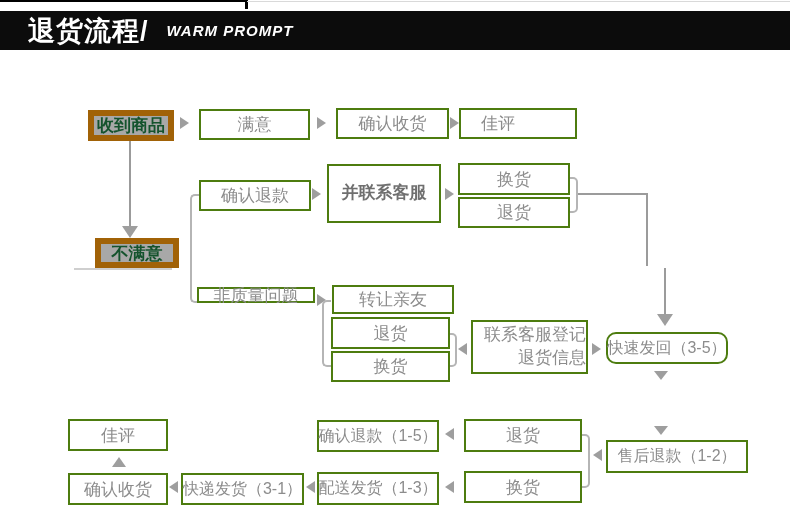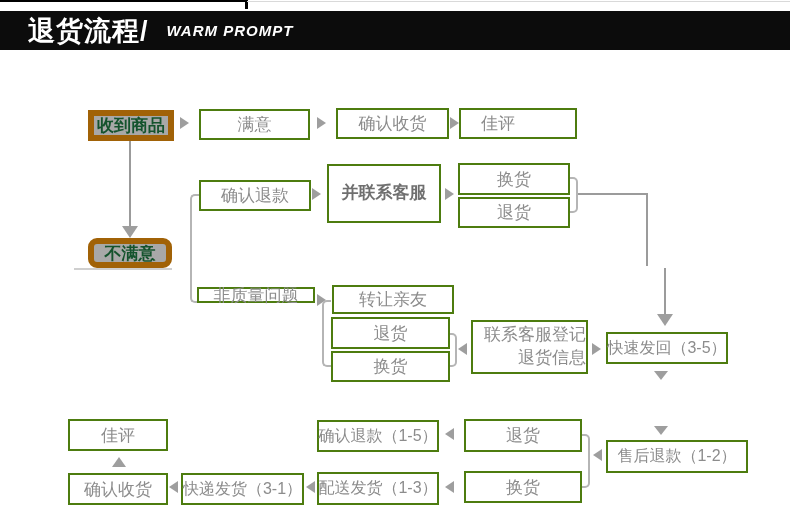--- a/index.html
+++ b/index.html
@@ -54,21 +54,21 @@
   <div class="box gray" style="left:88px;top:110px;width:86px;height:31px;">收到商品</div>
   <div class="tri r" style="left:180px;top:117px;"></div>
   <div class="box" style="left:199px;top:109px;width:111px;height:31px;">满意</div>
   <div class="tri r" style="left:317px;top:117px;"></div>
   <div class="box" style="left:336px;top:108px;width:113px;height:31px;">确认收货</div>
   <div class="tri r" style="left:450px;top:117px;"></div>
   <div class="box left" style="left:459px;top:108px;width:118px;height:31px;">佳评</div>
 
   <div class="vline" style="left:129px;top:141px;width:2px;height:86px;"></div>
   <div class="tri d big" style="left:122px;top:226px;"></div>
-  <div class="box gray" style="left:88px;top:238px;width:84px;height:30px;border-radius:9px;">不满意</div>
+  <div class="box gray" style="left:95px;top:238px;width:84px;height:30px;">不满意</div>
   <div class="shadowline" style="left:74px;top:268px;width:98px;height:2px;"></div>
 
   <div class="bracket left" style="left:190px;top:194px;width:9px;height:109px;"></div>
 
   <div class="box" style="left:199px;top:180px;width:112px;height:31px;">确认退款</div>
   <div class="tri r" style="left:312px;top:188px;"></div>
   <div class="box two-line dark-text" style="left:327px;top:164px;width:114px;height:59px;">
     <span>并联系客服</span>
   </div>
   <div class="tri r" style="left:445px;top:188px;"></div>
@@ -88,21 +88,21 @@
   <div class="box" style="left:331px;top:317px;width:119px;height:32px;">退货</div>
   <div class="box" style="left:331px;top:351px;width:119px;height:31px;">换货</div>
   <div class="bracket right" style="left:450px;top:333px;width:7px;height:34px;"></div>
   <div class="tri l" style="left:458px;top:343px;"></div>
   <div class="box two-line left" style="left:471px;top:320px;width:117px;height:54px;align-items:flex-end;">
     <span>联系客服登记</span>
     <span>退货信息</span>
   </div>
   <div class="tri r" style="left:592px;top:343px;"></div>
 
-  <div class="box small-fit" style="left:606px;top:332px;width:122px;height:32px;">快速发回（3-5）</div>
+  <div class="box small-fit" style="left:606px;top:332px;width:122px;height:32px;border-radius:10px;">快速发回（3-5）</div>
   <div class="tri d" style="left:654px;top:371px;"></div>
   <div class="tri d" style="left:654px;top:426px;"></div>
   <div class="box small-fit" style="left:606px;top:440px;width:142px;height:33px;">售后退款（1-2）</div>
   <div class="tri l" style="left:593px;top:449px;"></div>
 
   <div class="bracket right" style="left:582px;top:434px;width:8px;height:54px;"></div>
 
   <div class="box" style="left:464px;top:419px;width:118px;height:33px;">退货</div>
   <div class="tri l" style="left:445px;top:428px;"></div>
   <div class="box small-fit" style="left:317px;top:420px;width:122px;height:32px;">确认退款（1-5）</div>

